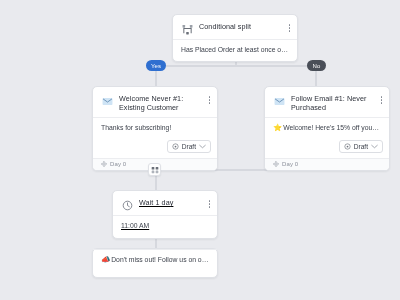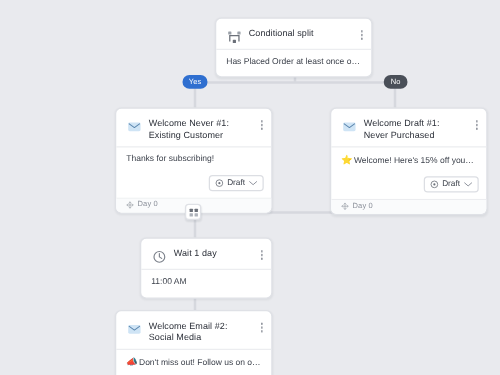--- a/index.html
+++ b/index.html
@@ -224,21 +224,21 @@
   </div>
 
   <div class="node" style="left:264px; top:86px; width:126px;">
     <div class="node-head">
       <span class="node-icon">
         <svg width="11" height="11" viewBox="0 0 12 12">
           <rect x="0.6" y="2.1" width="10.8" height="7.8" rx="1.3" fill="#cfe4f5"></rect>
           <path d="M1.5 3.4 L6 6.6 L10.5 3.4" fill="none" stroke="#5b86ae" stroke-width="0.9" stroke-linecap="round" stroke-linejoin="round"></path>
         </svg>
       </span>
-      <span class="node-title">Welcome Draft #1: Never Purchased</span>
+      <span class="node-title">Follow Email #1: Never Purchased</span>
       <span class="kebab">
         <i></i>
           <i></i>
           <i></i>
       </span>
     </div>
     <div class="node-divider"></div>
     <div class="node-body">
       <span class="emoji">⭐</span><span>Welcome! Here's 15% off your first order!</span>
     </div>
@@ -266,54 +266,40 @@
 
   <div class="merge-btn" style="left:148px; top:163px;">
     <svg width="8" height="8" viewBox="0 0 12 12">
       <rect x="1" y="1.4" width="4" height="4" rx="0.6" fill="#6b7079"></rect>
       <rect x="7" y="1.4" width="4" height="4" rx="0.6" fill="#6b7079"></rect>
       <rect x="1" y="6.8" width="4" height="4" rx="0.6" fill="#aeb3bb"></rect>
       <rect x="7" y="6.8" width="4" height="4" rx="0.6" fill="#aeb3bb"></rect>
     </svg>
   </div>
 
-  <div class="node" style="left:112px; top:190px; width:106px;">
+  <div class="node" style="left:112px; top:190px; width:106px;text-decoration:underline;">
     <div class="node-head">
       <span class="node-icon">
         <svg width="11" height="11" viewBox="0 0 12 12">
           <circle cx="6" cy="6" r="4.7" fill="none" stroke="#7b808a" stroke-width="1"></circle>
           <path d="M6 3.2 V6 L8 7.3" fill="none" stroke="#7b808a" stroke-width="1" stroke-linecap="round" stroke-linejoin="round"></path>
         </svg>
       </span>
       <span class="node-title">Wait 1 day</span>
       <span class="kebab">
         <i></i>
           <i></i>
           <i></i>
       </span>
     </div>
     <div class="node-divider"></div>
     <div class="node-body" style="padding-bottom:8px;">11:00 AM</div>
   </div>
 
   <div class="node" style="left:92px; top:248px; width:126px;">
-    <div class="node-head">
-      <span class="node-icon">
-        <svg width="11" height="11" viewBox="0 0 12 12">
-          <rect x="0.6" y="2.1" width="10.8" height="7.8" rx="1.3" fill="#cfe4f5"></rect>
-          <path d="M1.5 3.4 L6 6.6 L10.5 3.4" fill="none" stroke="#5b86ae" stroke-width="0.9" stroke-linecap="round" stroke-linejoin="round"></path>
-        </svg>
-      </span>
-      <span class="node-title">Welcome Email #2: Social Media</span>
-      <span class="kebab">
-        <i></i>
-          <i></i>
-          <i></i>
-      </span>
-    </div>
     <div class="node-divider"></div>
     <div class="node-body">
       <span class="emoji">📣</span><span>Don't miss out! Follow us on our social …</span>
     </div>
     <div class="node-foot">
       
       
     </div>
   </div>
 

